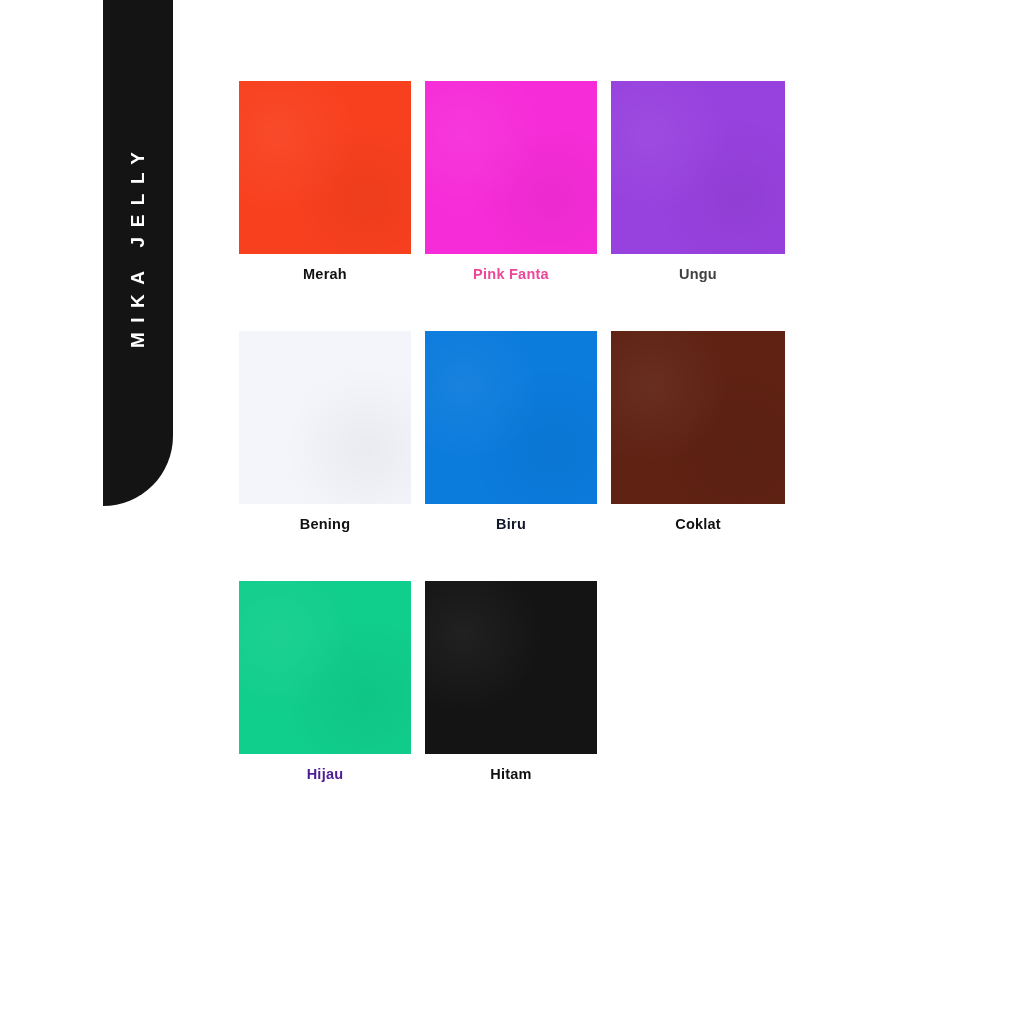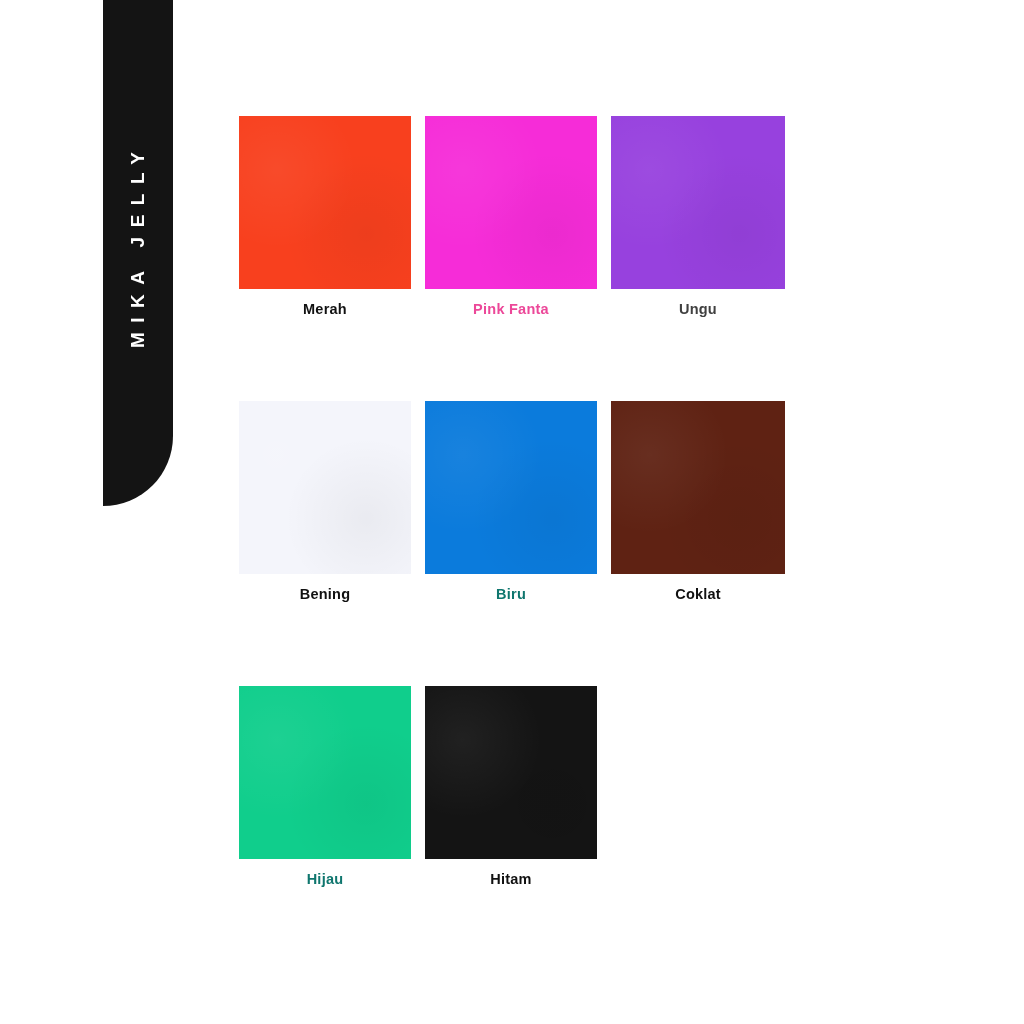--- a/index.html
+++ b/index.html
@@ -53,21 +53,20 @@
     top: 81px;
     width: 547px;
     display: grid;
     grid-template-columns: 172px 172px 174px;
     column-gap: 14px;
     row-gap: 46px;
   }
 
   .swatch-cell {
     width: 100%;
-    margin-top: 35px;
   }
 
   .swatch-chip {
     width: 100%;
     height: 173px;
     display: block;
     position: relative;
   }
 
   
@@ -116,29 +115,29 @@
       <div class="swatch-cell">
         <div class="swatch-chip" style="background: rgb(151, 65, 222);"></div>
         <div class="swatch-label" style="color: #404040;">Ungu</div>
       </div>
       <div class="swatch-cell">
         <div class="swatch-chip" style="background: rgb(244, 245, 251);"></div>
         <div class="swatch-label" style="color: rgb(17, 17, 17);">Bening</div>
       </div>
       <div class="swatch-cell">
         <div class="swatch-chip" style="background: rgb(11, 123, 220);"></div>
-        <div class="swatch-label" style="color: #0f766e;">Biru</div>
+        <div class="swatch-label" style="color: #0f172a;">Biru</div>
       </div>
       <div class="swatch-cell">
         <div class="swatch-chip" style="background: rgb(95, 34, 19);"></div>
         <div class="swatch-label" style="color: rgb(17, 17, 17);">Coklat</div>
       </div>
       <div class="swatch-cell">
         <div class="swatch-chip" style="background: rgb(16, 206, 140);"></div>
-        <div class="swatch-label" style="color: #0f766e;">Hijau</div>
+        <div class="swatch-label" style="color: #4c1d95;">Hijau</div>
       </div>
       <div class="swatch-cell">
         <div class="swatch-chip" style="background: rgb(20, 20, 20);"></div>
         <div class="swatch-label" style="color: rgb(17, 17, 17);">Hitam</div>
       </div>
     </div>
 
 </div>
 
 </body></html>

